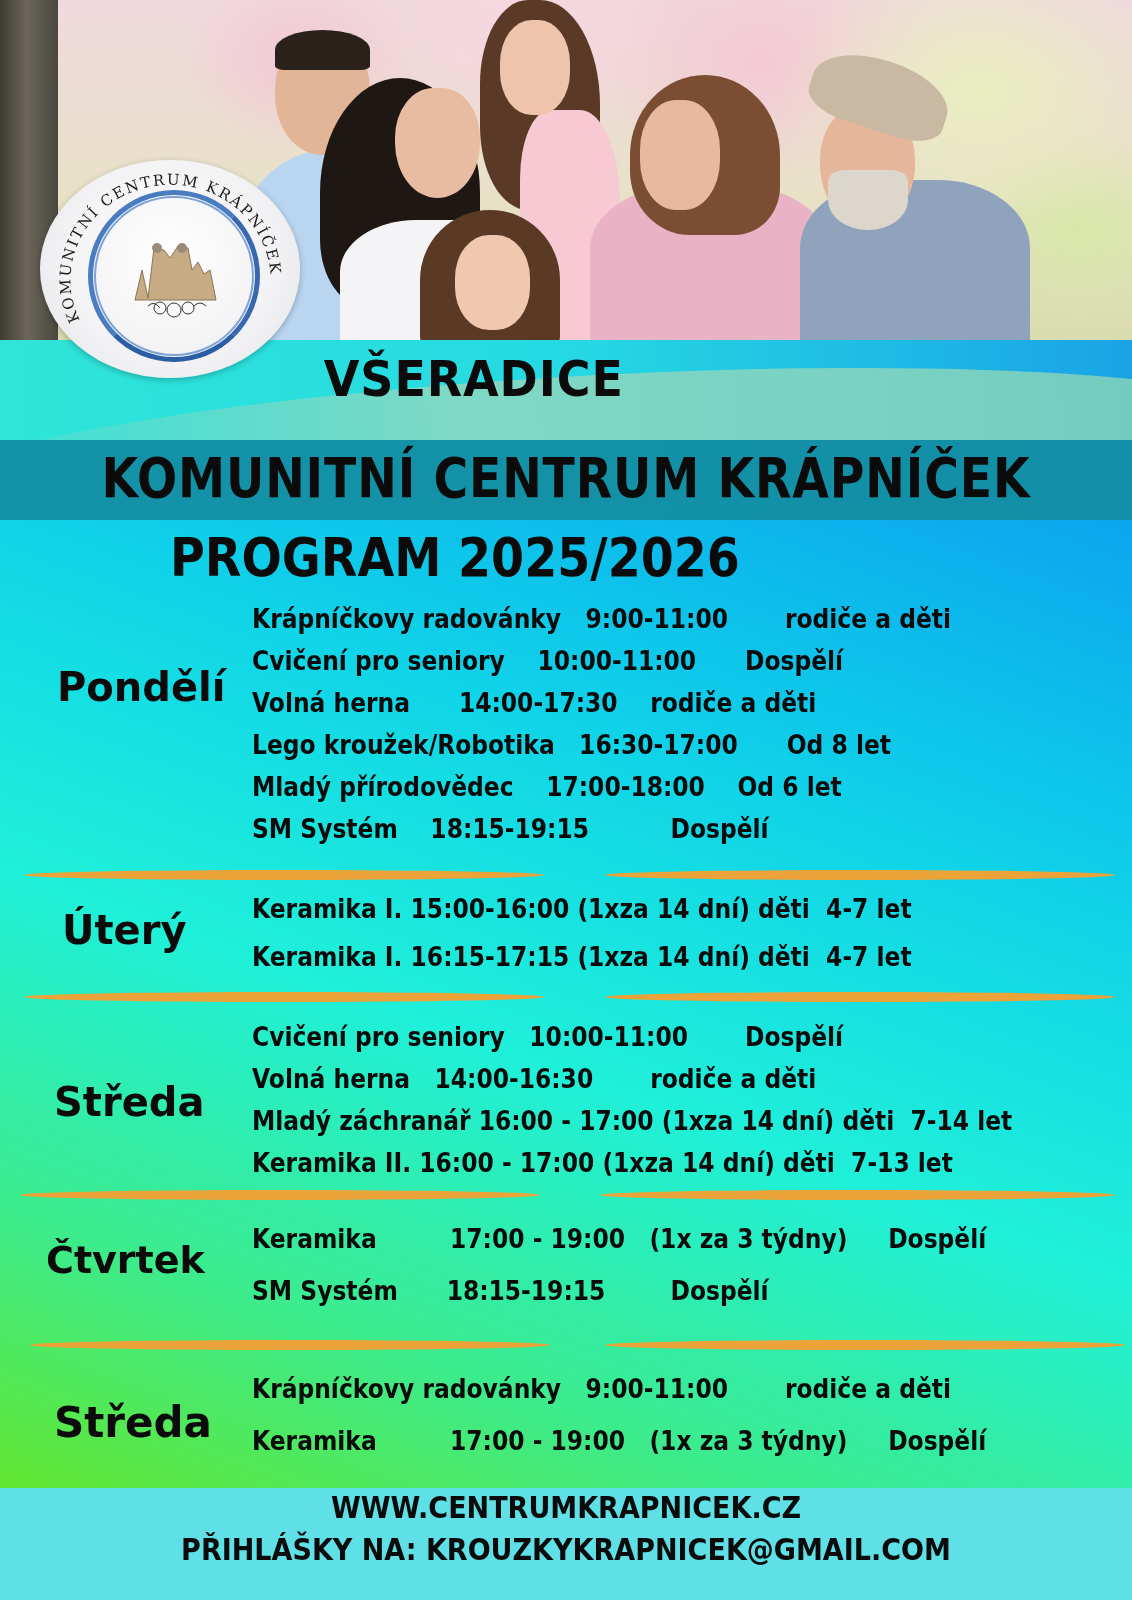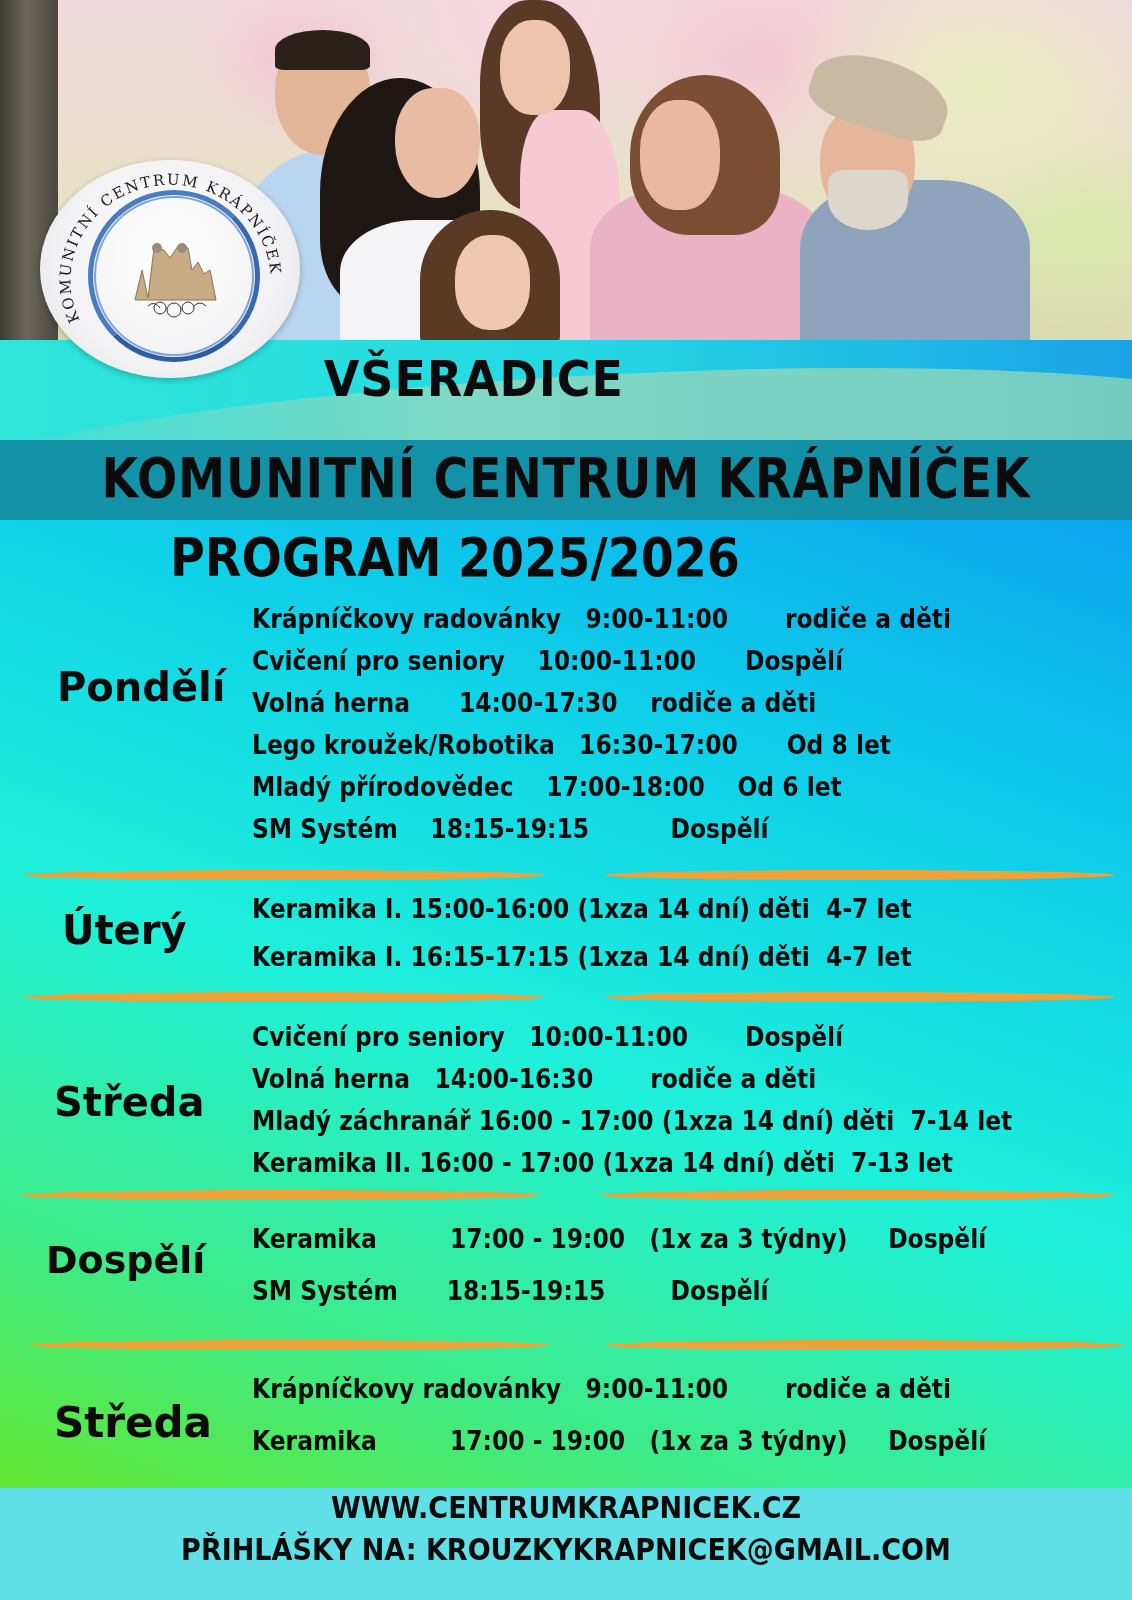--- a/index.html
+++ b/index.html
@@ -224,21 +224,21 @@
   <div class="day-name" style="left:54px; top:1062px; font-size:40px;margin-top:17px;">Středa</div>
   <div class="line" style="top:1022px;">Cvičení pro seniory   10:00-11:00       Dospělí</div>
   <div class="line" style="top:1064px;">Volná herna   14:00-16:30       rodiče a děti</div>
   <div class="line" style="top:1106px;">Mladý záchranář 16:00 - 17:00 (1xza 14 dní) děti  7-14 let</div>
   <div class="line" style="top:1148px;">Keramika II. 16:00 - 17:00 (1xza 14 dní) děti  7-13 let</div>
 </div>
 <div class="divider" style="left:20px; top:1190px; width:520px;"></div>
 <div class="divider" style="left:600px; top:1190px; width:515px;"></div>
 
 <div class="day">
-  <div class="day-name" style="left:46px; top:1238px; font-size:38px;">Dospělí</div>
+  <div class="day-name" style="left:46px; top:1238px; font-size:38px;">Čtvrtek</div>
   <div class="line" style="top:1224px;">Keramika         17:00 - 19:00   (1x za 3 týdny)     Dospělí</div>
   <div class="line" style="top:1276px;">SM Systém      18:15-19:15        Dospělí</div>
 </div>
 <div class="divider" style="left:30px; top:1340px; width:520px;"></div>
 <div class="divider" style="left:605px; top:1340px; width:520px;"></div>
 
 <div class="day">
   <div class="day-name" style="left:54px; top:1398px; font-size:42px;">Středa</div>
   <div class="line" style="top:1374px;">Krápníčkovy radovánky   9:00-11:00       rodiče a děti</div>
   <div class="line" style="top:1426px;">Keramika         17:00 - 19:00   (1x za 3 týdny)     Dospělí</div>

